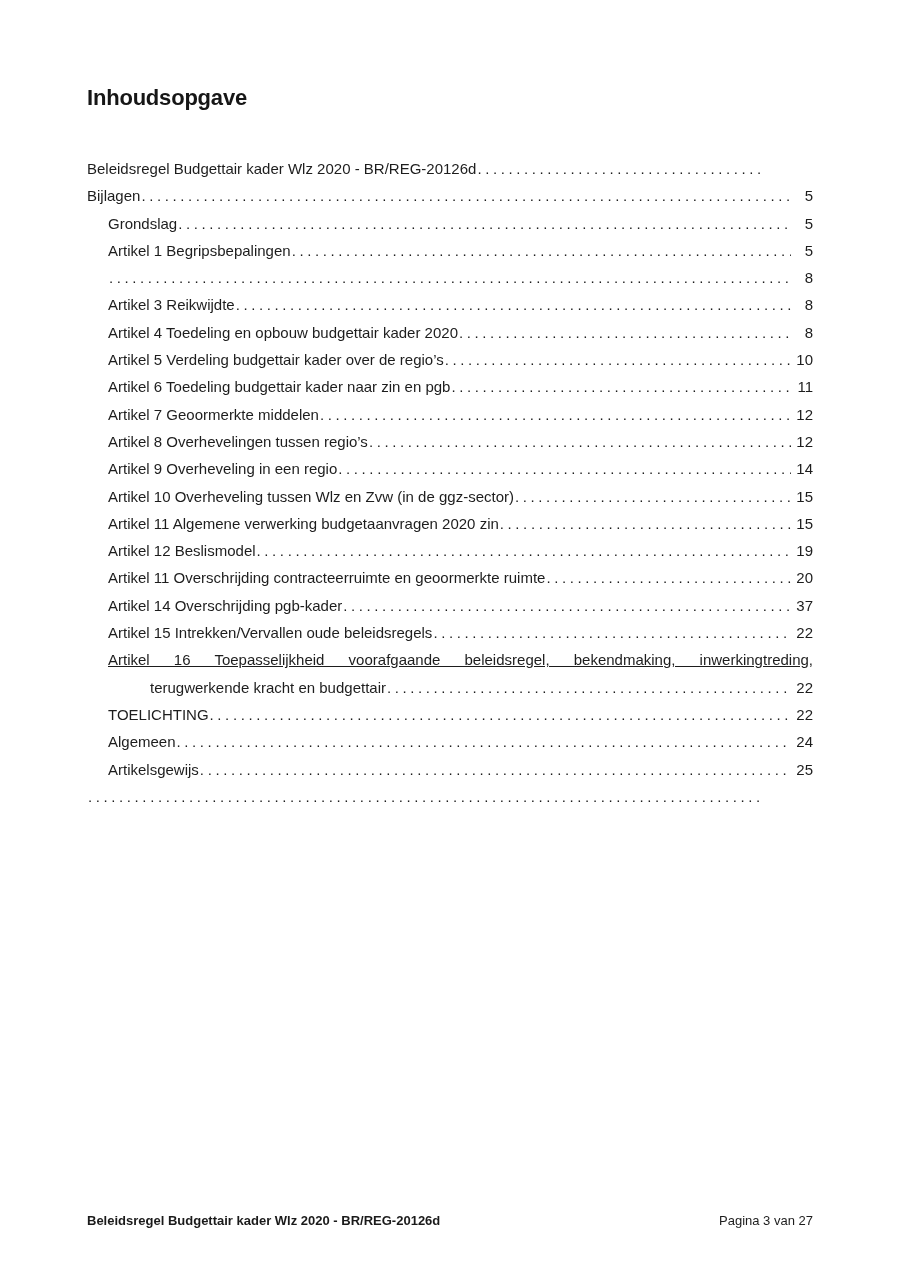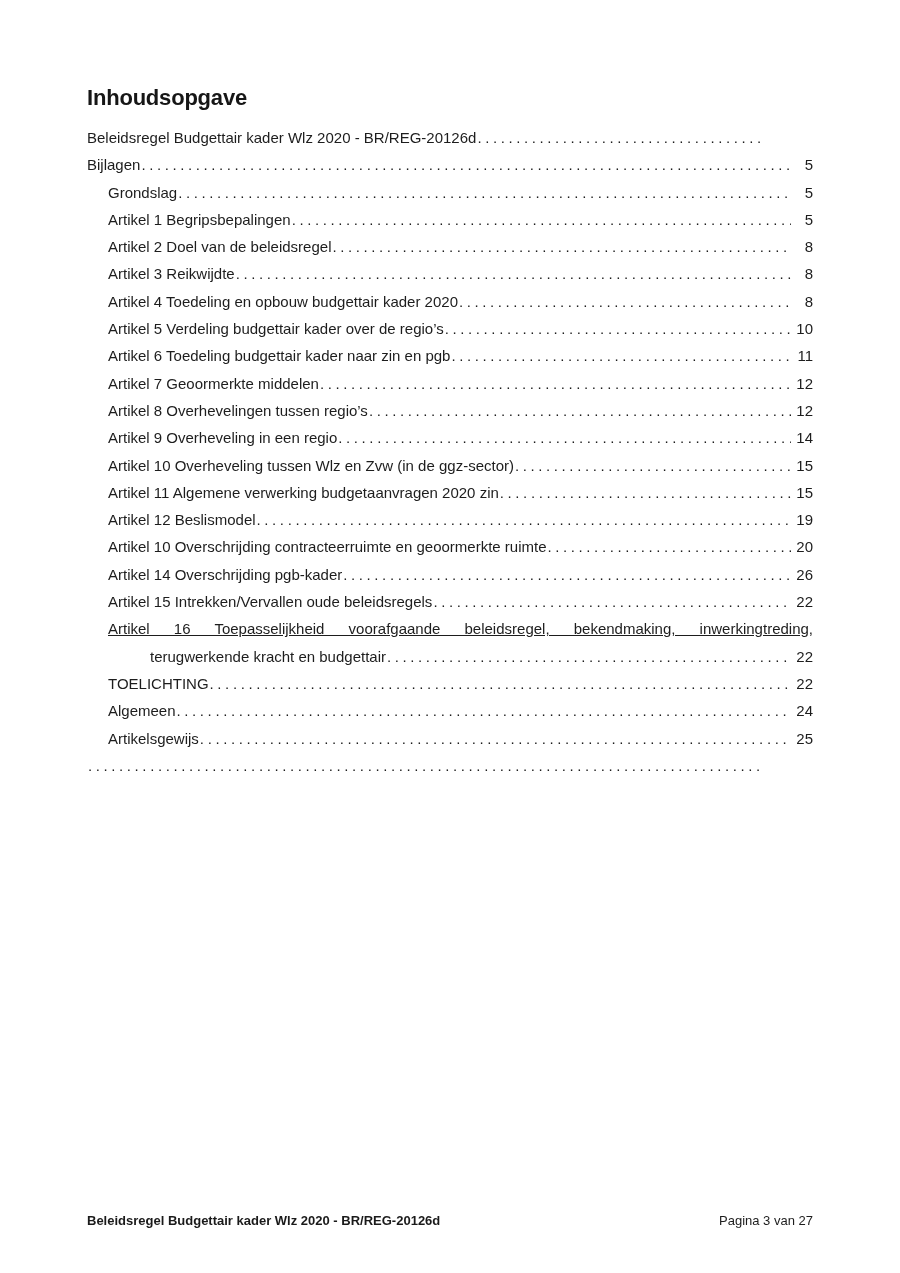--- a/index.html
+++ b/index.html
@@ -16,21 +16,21 @@
     color: #1d1d1d;
     overflow: hidden;
   }
   .content {
     position: absolute;
     left: 87px;
     right: 87px;
     top: 84px;
   }
   .title {
-    margin: 0 0 12px 0;
+    margin: 0 0 43px 0;
     font-size: 22px;
     line-height: 28px;
     font-weight: 700;
     letter-spacing: -0.2px;
     color: #161616;
   }
   .toc {
     font-size: 15px;
   }
   .toc-row {
@@ -105,21 +105,20 @@
     <span class="label">Grondslag</span>
     <span class="leader"></span>
     <span class="page-num">5</span>
   </div>
         <div class="toc-row indent-1">
     <span class="label">Artikel 1 Begripsbepalingen</span>
     <span class="leader"></span>
     <span class="page-num">5</span>
   </div>
         <div class="toc-row indent-1">
-    <span class="label">Artikel 2 Doel van de beleidsregel</span>
     <span class="leader"></span>
     <span class="page-num">8</span>
   </div>
         <div class="toc-row indent-1">
     <span class="label">Artikel 3 Reikwijdte</span>
     <span class="leader"></span>
     <span class="page-num">8</span>
   </div>
         <div class="toc-row indent-1">
     <span class="label">Artikel 4 Toedeling en opbouw budgettair kader 2020</span>
@@ -160,28 +159,28 @@
     <span class="label">Artikel 11 Algemene verwerking budgetaanvragen 2020 zin</span>
     <span class="leader"></span>
     <span class="page-num">15</span>
   </div>
         <div class="toc-row indent-1">
     <span class="label">Artikel 12 Beslismodel</span>
     <span class="leader"></span>
     <span class="page-num">19</span>
   </div>
         <div class="toc-row indent-1">
-    <span class="label">Artikel 10 Overschrijding contracteerruimte en geoormerkte ruimte</span>
+    <span class="label">Artikel 11 Overschrijding contracteerruimte en geoormerkte ruimte</span>
     <span class="leader"></span>
     <span class="page-num">20</span>
   </div>
         <div class="toc-row indent-1">
     <span class="label">Artikel 14 Overschrijding pgb-kader</span>
     <span class="leader"></span>
-    <span class="page-num">26</span>
+    <span class="page-num">37</span>
   </div>
         <div class="toc-row indent-1">
     <span class="label">Artikel 15 Intrekken/Vervallen oude beleidsregels</span>
     <span class="leader"></span>
     <span class="page-num">22</span>
   </div>
         <div class="toc-row indent-1 justify no-page">
     <span class="label">Artikel 16 Toepasselijkheid voorafgaande beleidsregel, bekendmaking, inwerkingtreding,</span>
     
     

